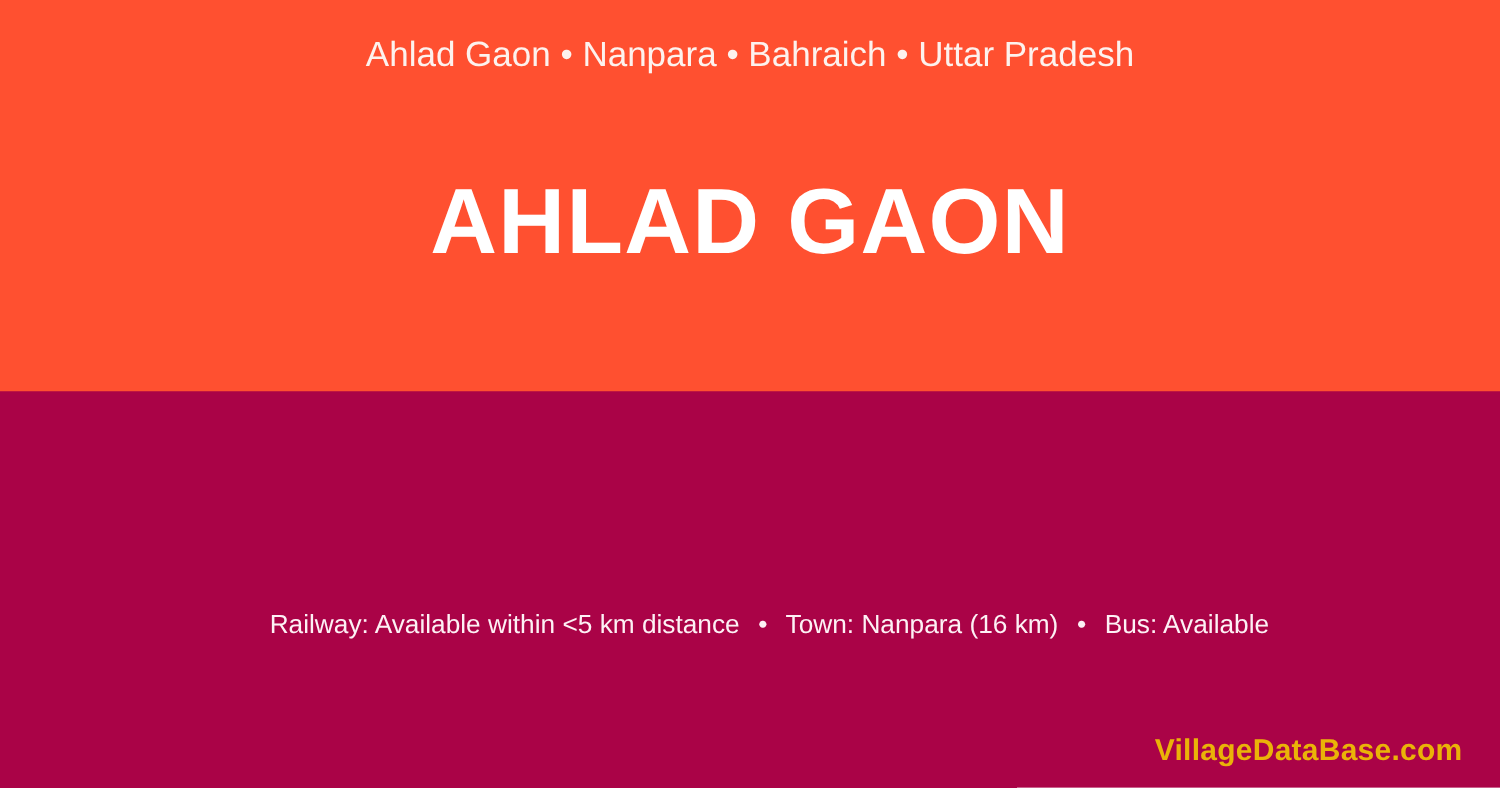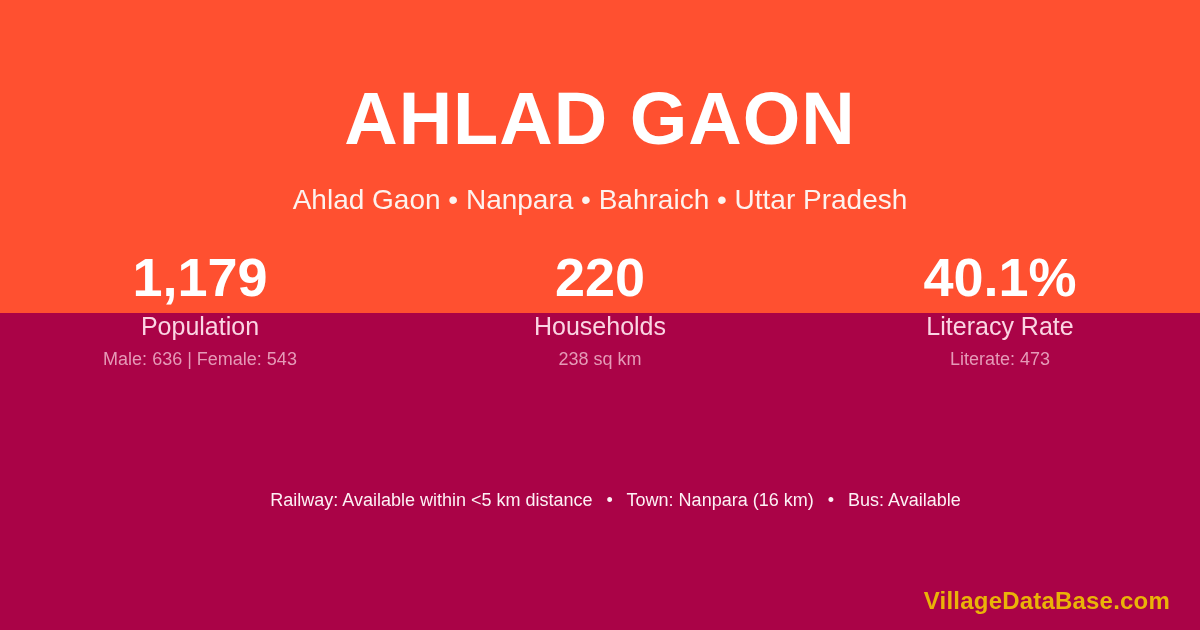--- a/index.html
+++ b/index.html
@@ -74,21 +74,21 @@
     font-weight:normal;
     color:#e59ab7;
     line-height:20px;
     white-space:nowrap;
   }
   
   #amenities {
     position:absolute; left:0; top:487px;
     width:1200px;
     text-align:center;
-    font-size:18px;
+    font-size:21px;
     color:#fdf1f5;
     line-height:26px;
     white-space:nowrap;
     padding-left:31px;
   }
   .amenity-sep {
     padding:0 9px;
     color:#fdf1f5;
   }
   
@@ -103,45 +103,24 @@
   }
 </style>
 </head>
 <body>
 
 <div id="card">
 
   <div id="band-top"></div>
 
   <div id="hero">
+    <div id="subtitle">Ahlad Gaon • Nanpara • Bahraich • Uttar Pradesh</div>
     <div id="title">AHLAD GAON</div>
-    <div id="subtitle">Ahlad Gaon • Nanpara • Bahraich • Uttar Pradesh</div>
   </div>
 
-  <div id="stats">
-
-    <div class="stat">
-      <div class="stat-value">1,179</div>
-      <div class="stat-label">Population</div>
-      <div class="stat-sub">Male: 636 | Female: 543</div>
-    </div>
-
-    <div class="stat">
-      <div class="stat-value">220</div>
-      <div class="stat-label">Households</div>
-      <div class="stat-sub">238 sq km</div>
-    </div>
-
-    <div class="stat">
-      <div class="stat-value">40.1%</div>
-      <div class="stat-label">Literacy Rate</div>
-      <div class="stat-sub">Literate: 473</div>
-    </div>
-
-  </div>
 
   <div id="amenities">
     <span>Railway: Available within &lt;5 km distance</span>
     <span class="amenity-sep">•</span>
     <span>Town: Nanpara (16 km)</span>
     <span class="amenity-sep">•</span>
     <span>Bus: Available</span>
   </div>
 
   <div id="footer">VillageDataBase.com</div>

